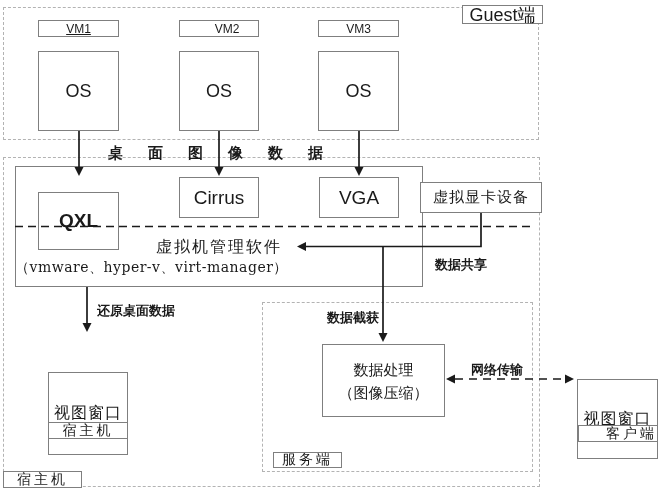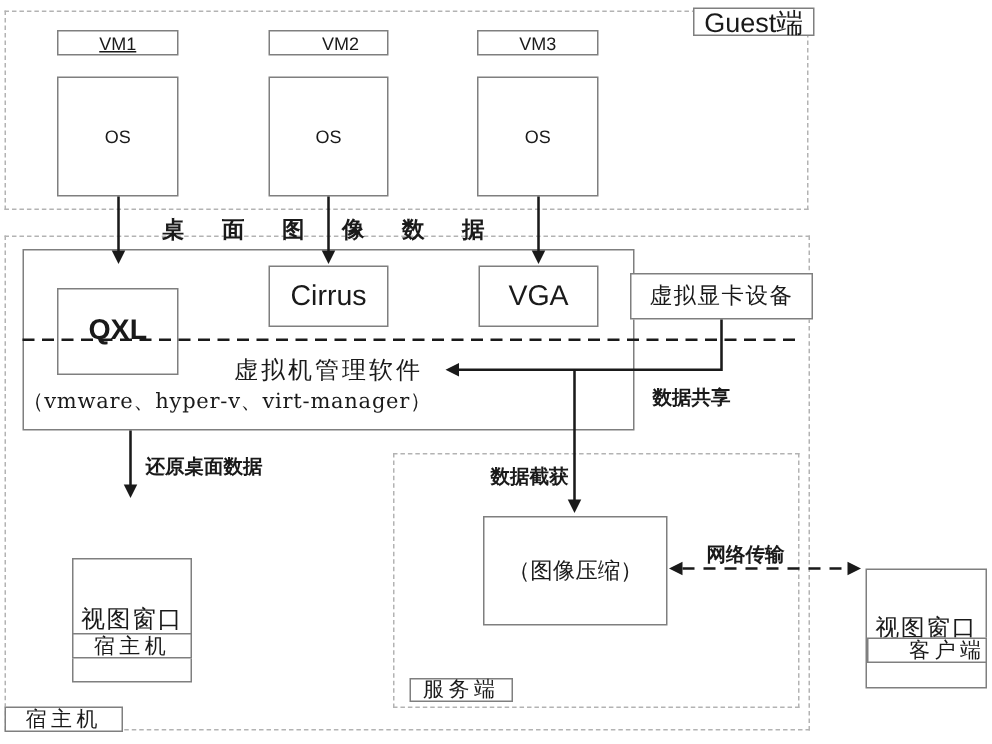--- a/index.html
+++ b/index.html
@@ -7,21 +7,21 @@
     position:relative;width:661px;height:496px;background:#ffffff;
     font-family:"Liberation Sans",sans-serif;color:#1a1a1a;overflow:hidden;
   }
   .zone{position:absolute;border:1px dashed #b3b3b3;box-sizing:border-box;background:transparent;}
   .box{
     position:absolute;border:1px solid #7f7f7f;background:#ffffff;box-sizing:border-box;
     display:flex;align-items:center;justify-content:center;text-align:center;
     color:#1a1a1a;white-space:nowrap;
   }
   .vm-label{font-size:12px;}
-  .os-box{font-size:12px;}
+  .os-box{font-size:18px;}
   .drv-box{font-size:19px;}
   .vgpu-box{font-size:15px;letter-spacing:1px;}
   .view-box{font-size:16px;letter-spacing:1px;margin-top:38px;}
   .tag-box{font-size:14px;letter-spacing:3px;}
   .proc-box{font-size:15px;line-height:23px;flex-direction:column;}
   .flabel{position:absolute;font-weight:bold;font-size:13px;white-space:nowrap;color:#1a1a1a;}
   .desktop-label{
     position:absolute;left:108px;top:144px;font-size:15px;font-weight:bold;
     letter-spacing:25px;white-space:nowrap;
   }
@@ -72,20 +72,21 @@
 
   <div class="flabel" style="left:435px;top:256px;">数据共享</div>
   <div class="flabel" style="left:97px;top:302px;">还原桌面数据</div>
   <div class="flabel" style="left:327px;top:309px;">数据截获</div>
   <div class="flabel" style="left:471px;top:361px;">网络传输</div>
 
   <div class="box view-box" style="left:48px;top:334px;width:80px;height:83px;">视图窗口</div>
   <div class="box tag-box" style="left:48px;top:422px;width:80px;height:17px;">宿主机</div>
 
   <div class="box proc-box" style="left:322px;top:344px;width:123px;height:73px;">
+    <div>数据处理</div>
     <div>（图像压缩）</div>
   </div>
   <div class="box tag-box" style="left:273px;top:452px;width:69px;height:16px;">服务端</div>
 
   <div class="box view-box" style="left:577px;top:341px;width:81px;height:80px;">视图窗口</div>
   <div class="box tag-box" style="left:578px;top:425px;width:80px;height:17px;padding-left:27px;">客户端</div>
 
   <div class="box tag-box" style="left:3px;top:471px;width:79px;height:17px;">宿主机</div>
 
   <svg class="overlay" width="661" height="496" viewBox="0 0 661 496">

